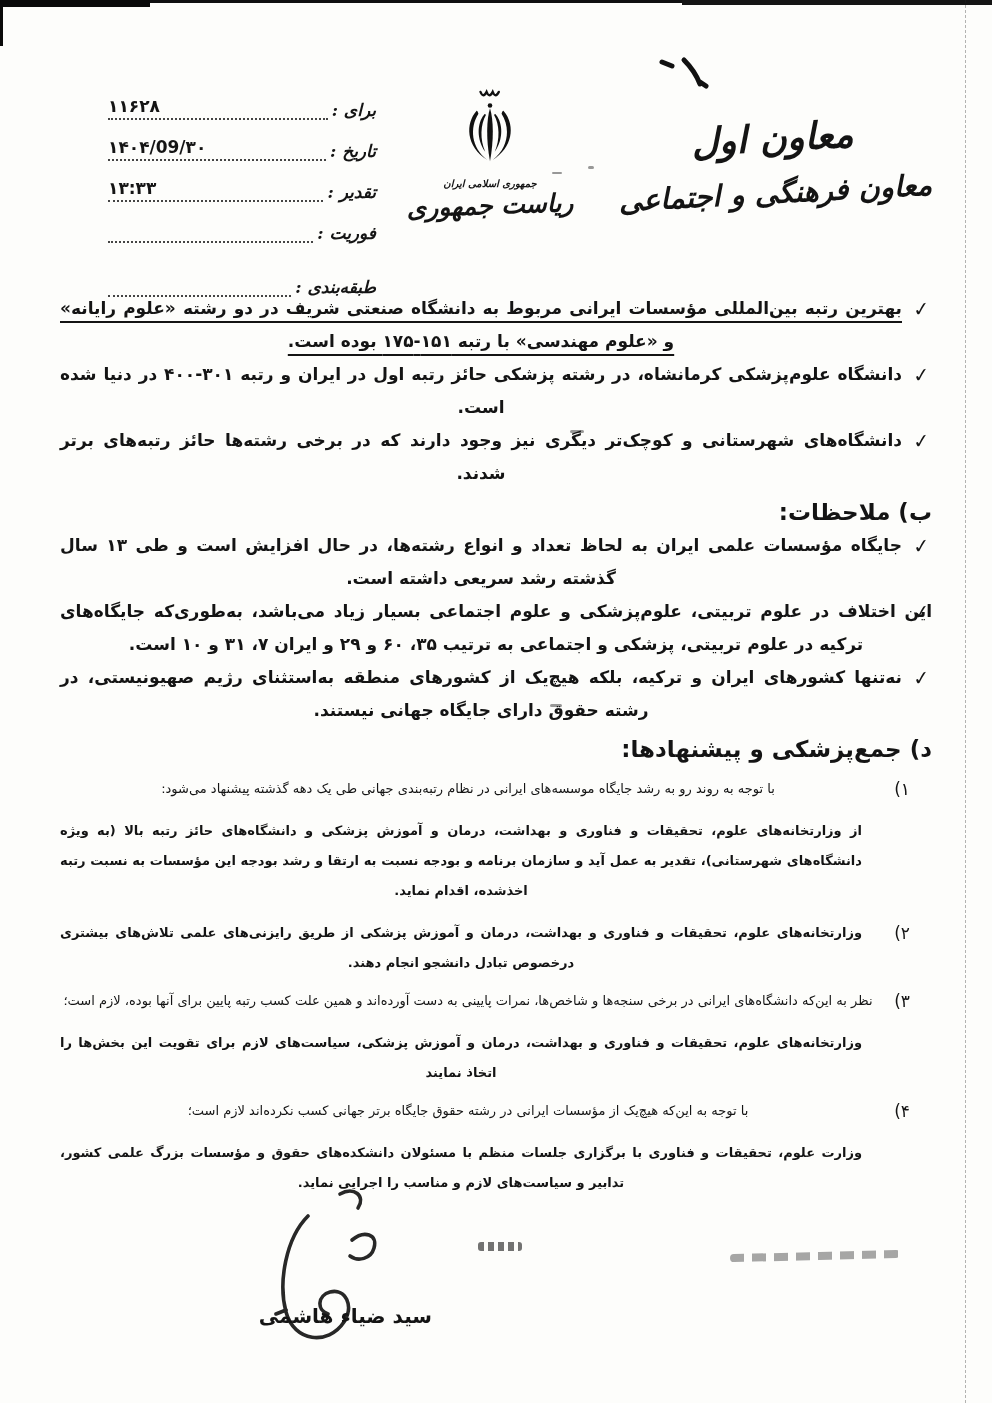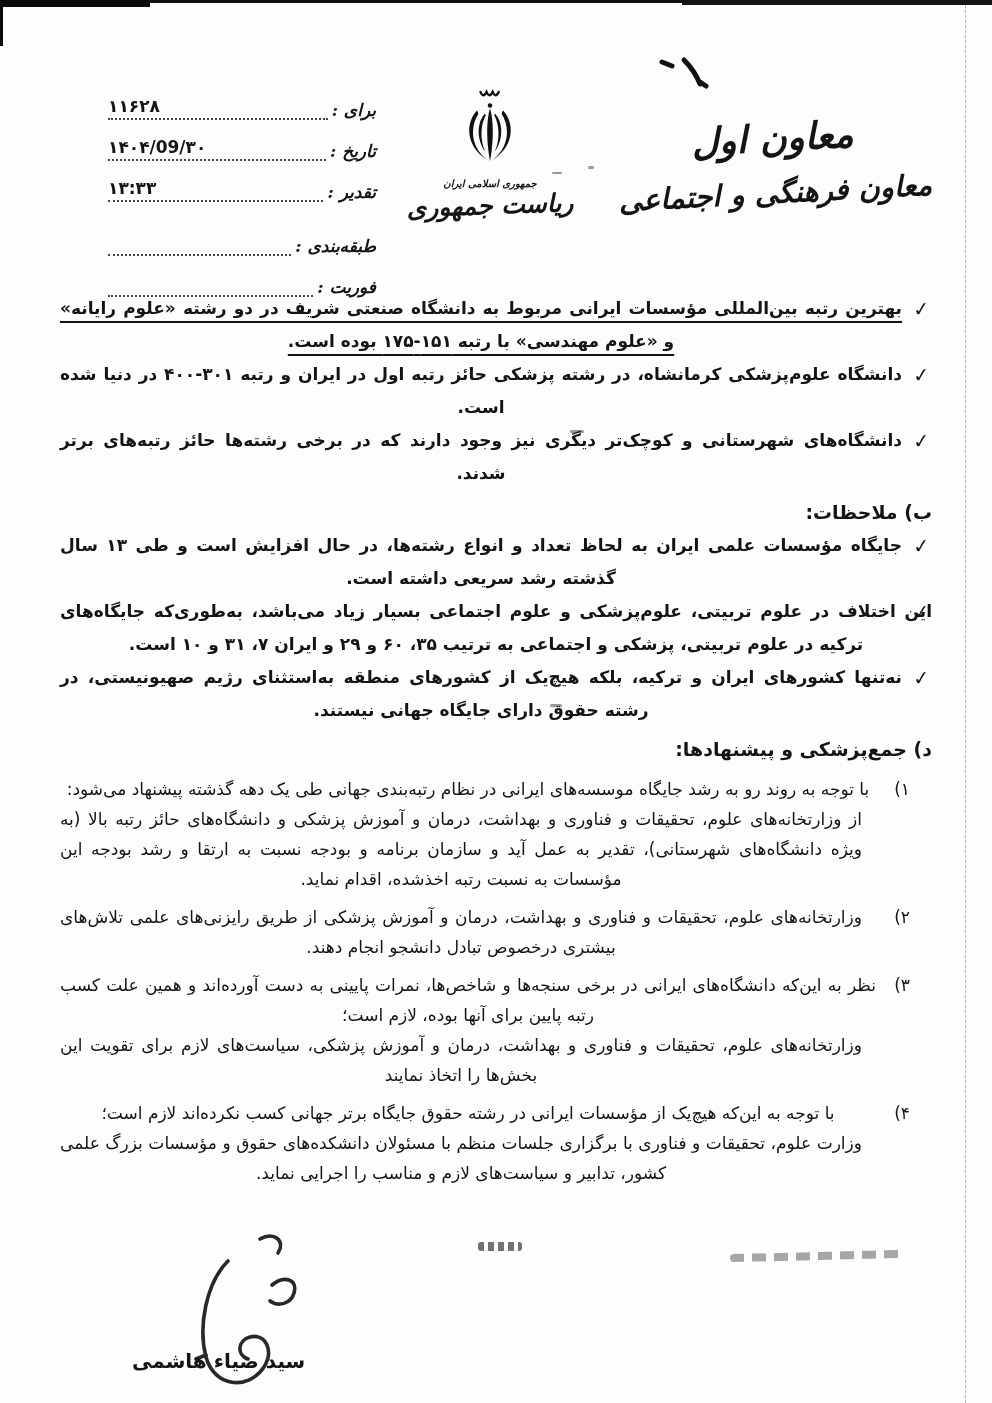--- a/index.html
+++ b/index.html
@@ -37,30 +37,30 @@
   .field-row{display:flex;align-items:flex-end;margin-bottom:17px;}
   .field-row.gap{margin-top:30px;}
   .field-label{font-family:"DejaVu Serif",serif;font-style:italic;font-weight:bold;font-size:17px;white-space:nowrap;padding-left:4px;}
   .field-value{flex:1;border-bottom:2px dotted #444;text-align:left;font-weight:bold;font-size:17px;min-height:22px;letter-spacing:1px;}
   
   .body{position:absolute;top:292px;right:60px;left:60px;font-size:17px;}
   .body p{margin:0;text-align:justify;text-align-last:center;line-height:33px;font-weight:bold;}
   .bullet{position:relative;padding-right:30px;}
   .check{position:absolute;right:2px;top:1px;font-size:20px;font-weight:bold;transform:rotate(-6deg);}
   .ul span.t{text-decoration:underline;text-decoration-skip-ink:none;text-underline-offset:7px;text-decoration-thickness:1.5px;}
-  .sec-title{font-weight:bold;font-size:19px;text-align:right !important;text-align-last:right !important;line-height:40px;margin-top:6px !important;}
+  .sec-title{font-weight:bold;font-size:23px;text-align:right !important;text-align-last:right !important;line-height:40px;margin-top:6px !important;}
   .cont{padding-right:0;}
   .items{margin-top:4px;padding-right:22px;}
   .item{position:relative;padding-right:34px;margin-top:8px;}
   .item .num{position:absolute;right:0;top:0;font-weight:normal;line-height:30px;}
-  .item p{line-height:30px;font-size:17px;}
+  .item p{line-height:30px;font-size:13px;}
   .item .lead{font-weight:normal;}
-  .item .directive{font-weight:normal;padding-right:14px;}
+  .item .directive{font-weight:bold;padding-right:14px;margin-top:12px;}
   
-  .signature{position:absolute;top:1227px;right:560px;width:300px;text-align:left;}
+  .signature{position:absolute;top:1182px;right:560px;width:300px;text-align:right;}
   .sig-name{font-weight:bold;font-size:20px;margin-top:-52px;position:relative;z-index:2;}
 </style>
 </head>
 <body>
 
 <div class="page">
 
   <div class="edge-top"></div>
   <div class="edge-top-l"></div>
   <div class="edge-top-r"></div>
@@ -109,26 +109,26 @@
       <span class="field-value">۱۱۶۲۸</span>
     </div>
     <div class="field-row">
       <span class="field-label">تاریخ :</span>
       <span class="field-value">۱۴۰۴/09/۳۰</span>
     </div>
     <div class="field-row">
       <span class="field-label">تقدیر :</span>
       <span class="field-value">۱۳:۳۳</span>
     </div>
+    <div class="field-row">
+      <span class="field-label">فوریت :</span>
+      <span class="field-value"></span>
+    </div>
     <div class="field-row gap">
       <span class="field-label">طبقه‌بندی :</span>
-      <span class="field-value"></span>
-    </div>
-    <div class="field-row">
-      <span class="field-label">فوریت :</span>
       <span class="field-value"></span>
     </div>
   </div>
 
   <div class="body">
 
     <p class="bullet ul">
       <span class="check">✓</span>
       <span class="t">بهترین رتبه بین‌المللی مؤسسات ایرانی مربوط به دانشگاه صنعتی شریف در دو رشته «علوم رایانه» و «علوم مهندسی» با رتبه ۱۵۱-۱۷۵ بوده است.</span>
     </p>

